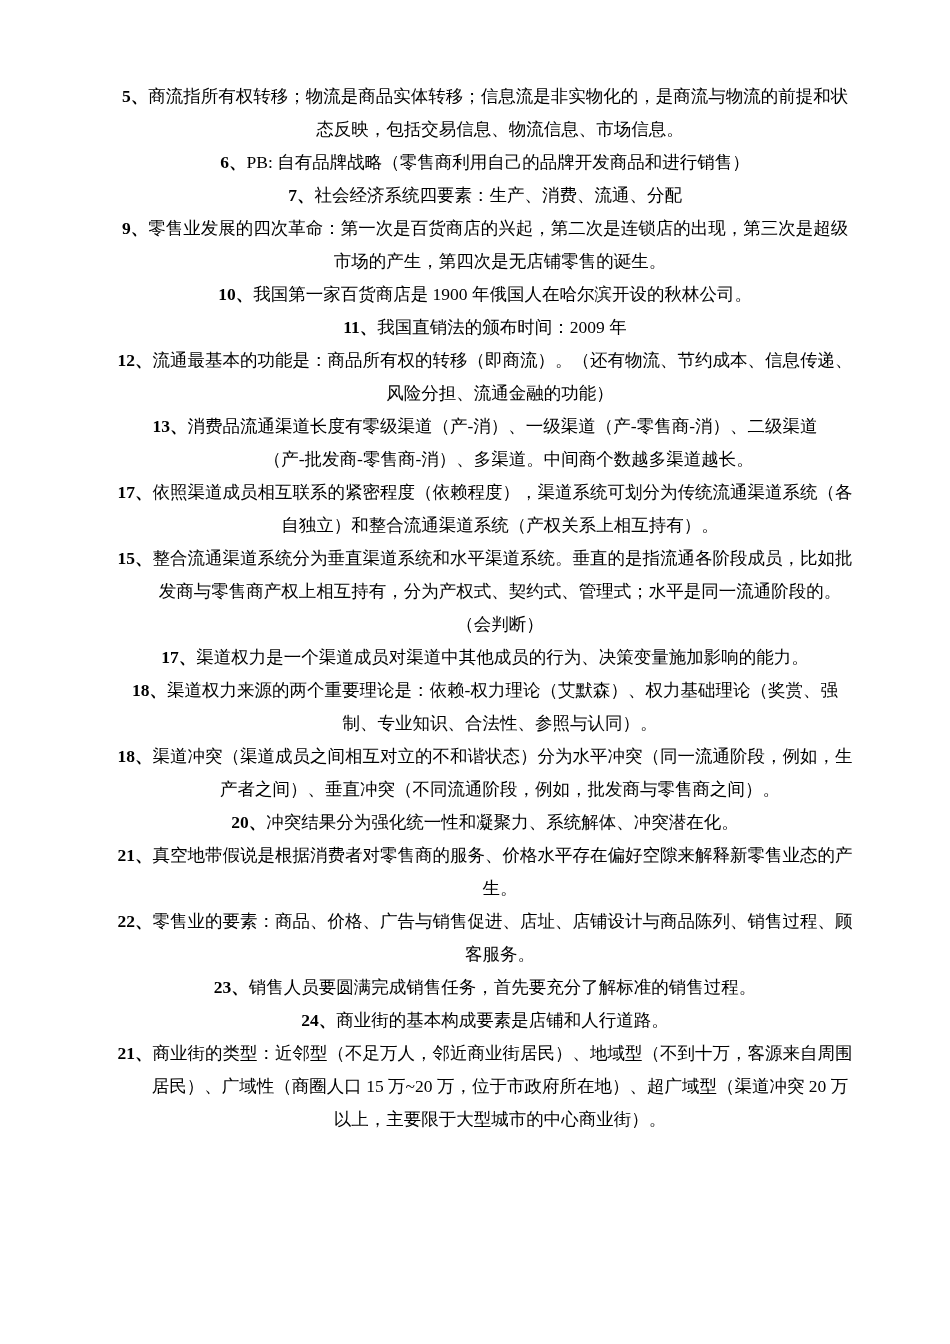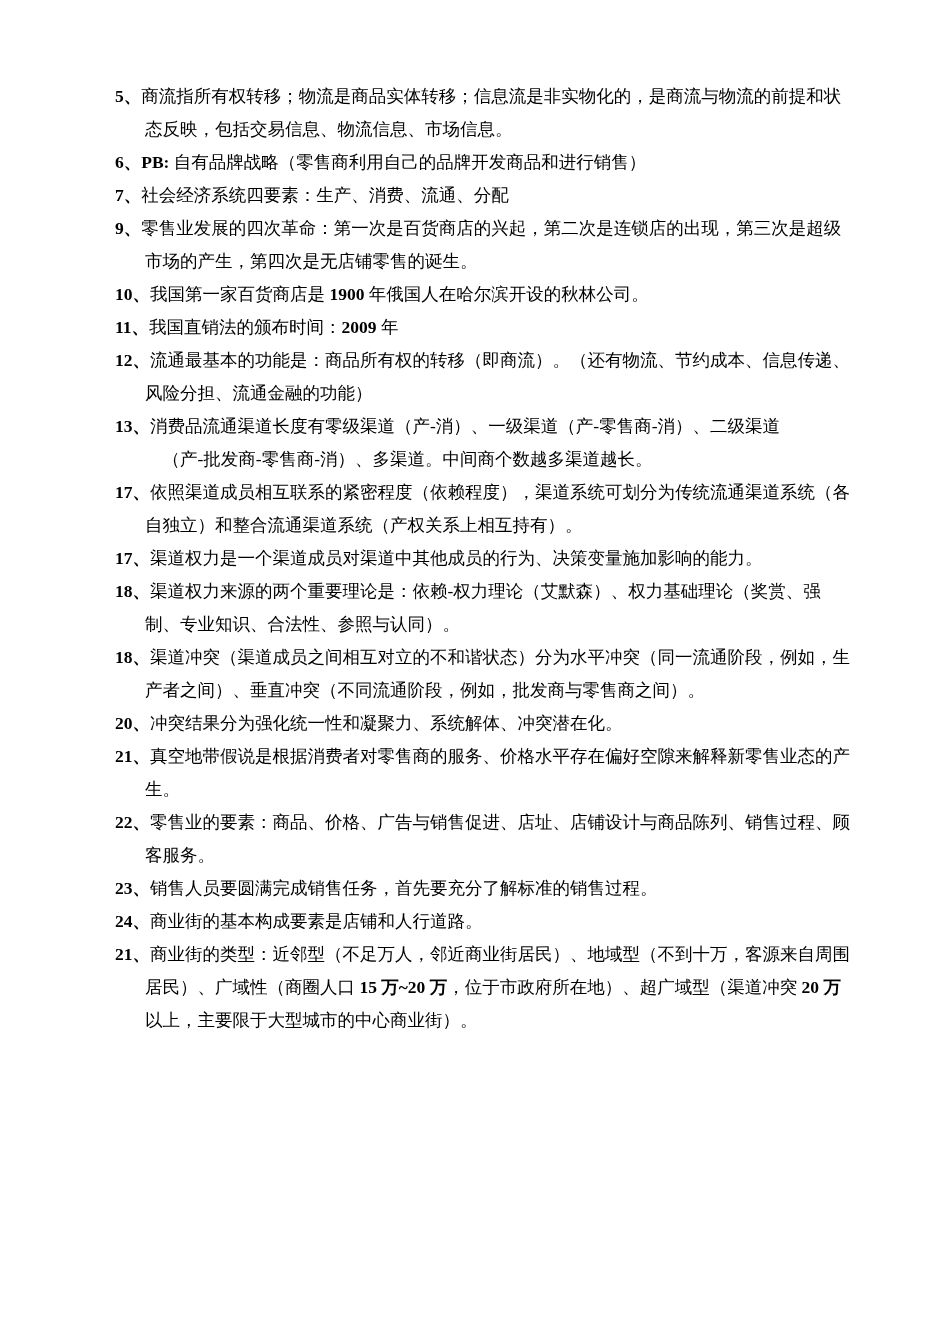--- a/index.html
+++ b/index.html
@@ -13,53 +13,55 @@
     height: 1344px;
     margin: 0 auto;
     background: #ffffff;
     box-sizing: border-box;
     padding: 80px 95px 0 115px;
     overflow: hidden;
     font-family: "Liberation Serif", "DejaVu Serif", serif;
     font-size: 17.5px;
     line-height: 33px;
     color: #000000;
+    text-align: center;
   }
   .notes-list {
     width: 100%;
   }
   .item {
     padding-left: 30px;
     text-indent: -30px;
     white-space: pre-wrap;
     word-break: break-all;
   }
   .num {
     font-weight: bold;
   }
   .b {
-    font-weight: bold;
+    font-weight: normal;
     margin-top: 40px;
   }
 </style>
 </head>
 <body>
 
 <div class="page">
   <div class="notes-list">
       <div class="item"><span class="num">5、</span><span><span>商流指所有权转移；物流是商品实体转移；信息流是非实物化的，是商流与物流的前提和状态反映，包括交易信息、物流信息、市场信息。</span></span></div>
       <div class="item"><span class="num">6、</span><span><span class="b">PB:</span><span> 自有品牌战略（零售商利用自己的品牌开发商品和进行销售）</span></span></div>
       <div class="item"><span class="num">7、</span><span><span>社会经济系统四要素：生产、消费、流通、分配</span></span></div>
       <div class="item"><span class="num">9、</span><span><span>零售业发展的四次革命：第一次是百货商店的兴起，第二次是连锁店的出现，第三次是超级市场的产生，第四次是无店铺零售的诞生。</span></span></div>
       <div class="item"><span class="num">10、</span><span><span>我国第一家百货商店是 </span><span class="b">1900</span><span> 年俄国人在哈尔滨开设的秋林公司。</span></span></div>
       <div class="item"><span class="num">11、</span><span><span>我国直销法的颁布时间：</span><span class="b">2009</span><span> 年</span></span></div>
       <div class="item"><span class="num">12、</span><span><span>流通最基本的功能是：商品所有权的转移（即商流）。（还有物流、节约成本、信息传递、风险分担、流通金融的功能）</span></span></div>
       <div class="item"><span class="num">13、</span><span><span>消费品流通渠道长度有零级渠道（产-消）、一级渠道（产-零售商-消）、二级渠道
 　（产-批发商-零售商-消）、多渠道。中间商个数越多渠道越长。</span></span></div>
       <div class="item"><span class="num">17、</span><span><span>依照渠道成员相互联系的紧密程度（依赖程度），渠道系统可划分为传统流通渠道系统（各自独立）和整合流通渠道系统（产权关系上相互持有）。</span></span></div>
+      <div class="item"><span class="num">15、</span><span><span>整合流通渠道系统分为垂直渠道系统和水平渠道系统。垂直的是指流通各阶段成员，比如批发商与零售商产权上相互持有，分为产权式、契约式、管理式；水平是同一流通阶段的。（会判断）</span></span></div>
       <div class="item"><span class="num">17、</span><span><span>渠道权力是一个渠道成员对渠道中其他成员的行为、决策变量施加影响的能力。</span></span></div>
       <div class="item"><span class="num">18、</span><span><span>渠道权力来源的两个重要理论是：依赖-权力理论（艾默森）、权力基础理论（奖赏、强制、专业知识、合法性、参照与认同）。</span></span></div>
       <div class="item"><span class="num">18、</span><span><span>渠道冲突（渠道成员之间相互对立的不和谐状态）分为水平冲突（同一流通阶段，例如，生产者之间）、垂直冲突（不同流通阶段，例如，批发商与零售商之间）。</span></span></div>
       <div class="item"><span class="num">20、</span><span><span>冲突结果分为强化统一性和凝聚力、系统解体、冲突潜在化。</span></span></div>
       <div class="item"><span class="num">21、</span><span><span>真空地带假说是根据消费者对零售商的服务、价格水平存在偏好空隙来解释新零售业态的产生。</span></span></div>
       <div class="item"><span class="num">22、</span><span><span>零售业的要素：商品、价格、广告与销售促进、店址、店铺设计与商品陈列、销售过程、顾客服务。</span></span></div>
       <div class="item"><span class="num">23、</span><span><span>销售人员要圆满完成销售任务，首先要充分了解标准的销售过程。</span></span></div>
       <div class="item"><span class="num">24、</span><span><span>商业街的基本构成要素是店铺和人行道路。</span></span></div>
       <div class="item"><span class="num">21、</span><span><span>商业街的类型：近邻型（不足万人，邻近商业街居民）、地域型（不到十万，客源来自周围居民）、广域性（商圈人口 </span><span class="b">15 万~20 万</span><span>，位于市政府所在地）、超广域型（渠道冲突 </span><span class="b">20 万</span><span>以上，主要限于大型城市的中心商业街）。</span></span></div>
     </div>

